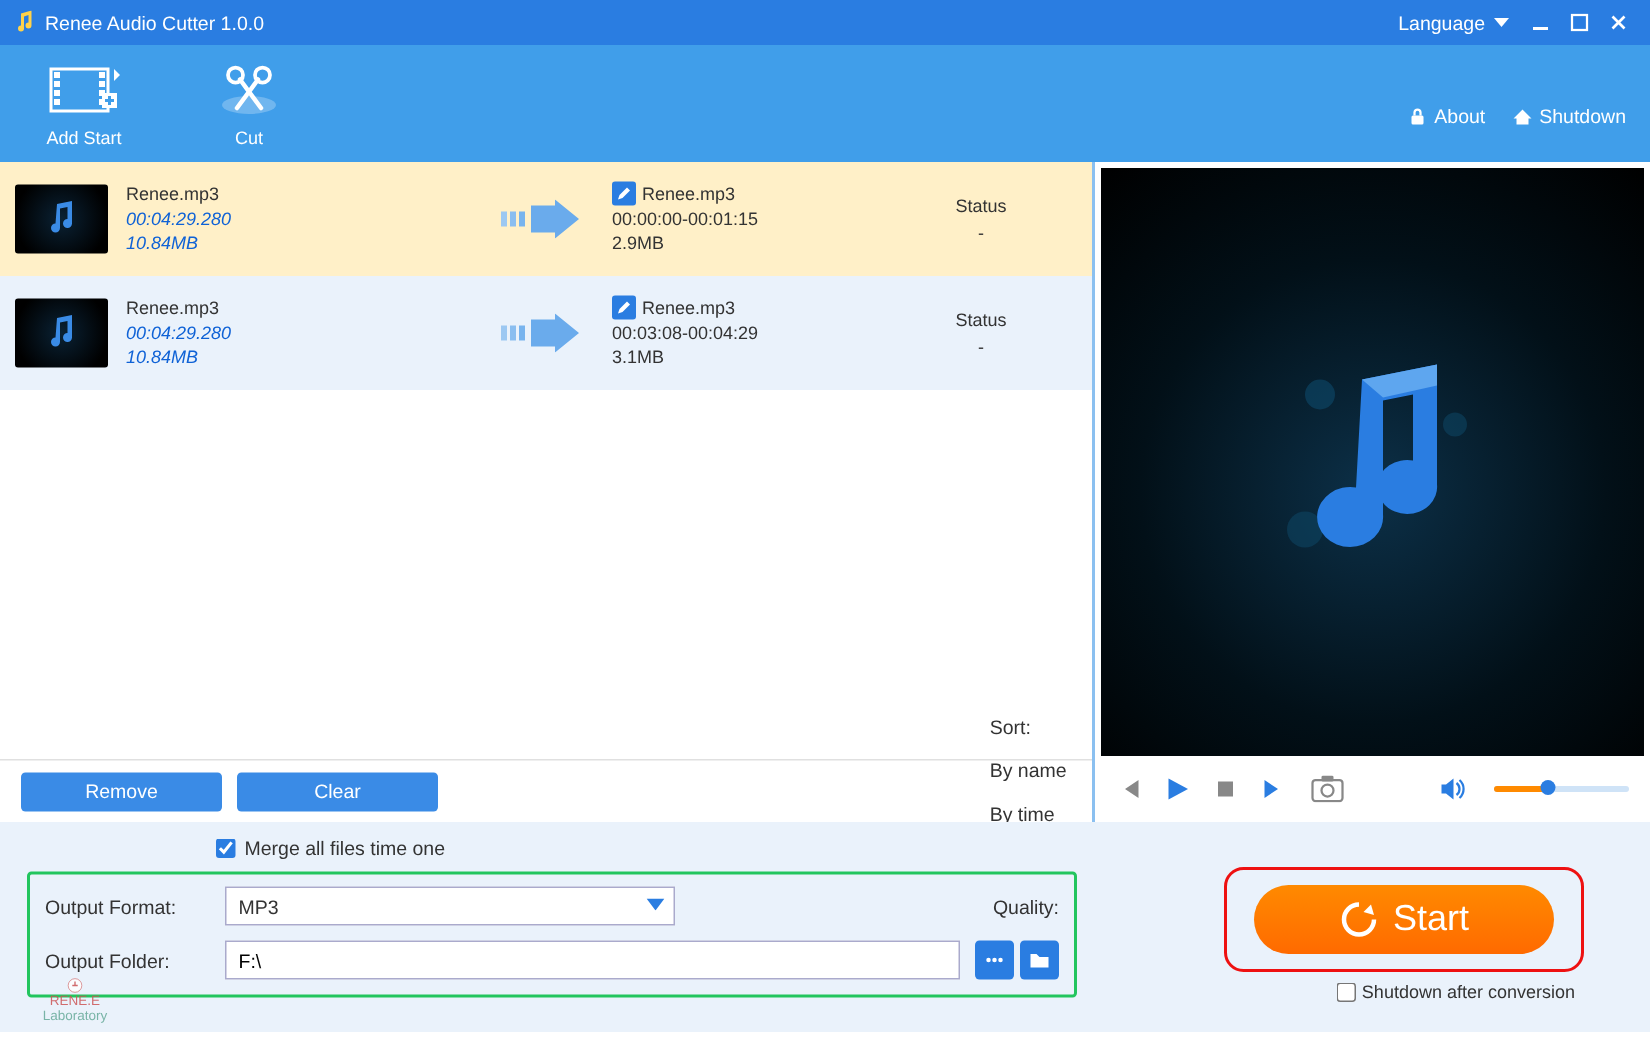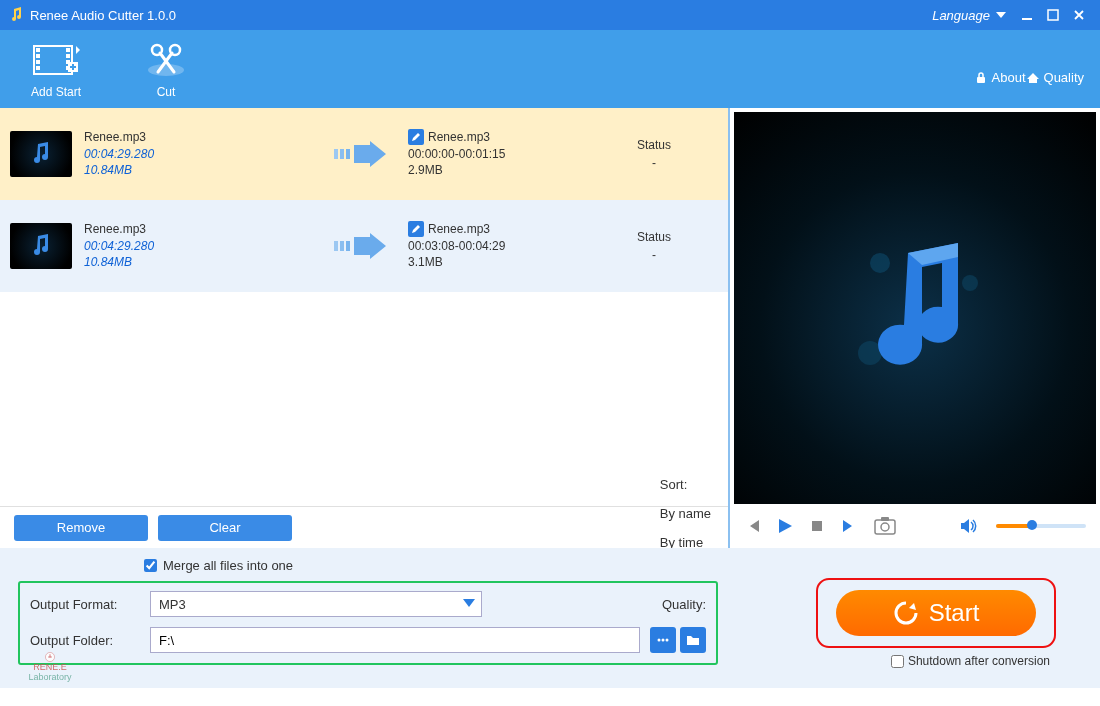--- a/index.html
+++ b/index.html
@@ -2,37 +2,37 @@
 <html><head>
 <meta charset="utf-8">
 <style>
 * { box-sizing: border-box; margin: 0; padding: 0; font-family: "Segoe UI", Arial, sans-serif; }
 body { width: 1100px; height: 706px; background: #fff; overflow: hidden; }
 
 
 .titlebar { height: 30px; background: #2a7de1; display: flex; align-items: center; padding: 15px 8px; color: #fff; font-size: 13px; }
 .titlebar .app-icon { width: 16px; height: 16px; margin-right: 6px; display: inline-block; }
 .titlebar .title { flex: 1; }
-.titlebar .lang { display: flex; align-items: center; gap: 6px; margin-right: 8px; cursor: pointer; font-style: italic; }
+.titlebar .lang { display: flex; align-items: center; gap: 6px; margin-right: 8px; cursor: pointer; }
 .titlebar .winbtn { width: 26px; height: 20px; display: flex; align-items: center; justify-content: center; cursor: pointer; font-size: 14px; }
 
 
 .toolbar { height: 78px; background: #409eea; display: flex; align-items: center; padding: 0 16px; color: #fff; position: relative; }
 .tool { display: flex; flex-direction: column; align-items: center; width: 80px; gap: 4px; cursor: pointer; }
 .tool.cut { width: 80px; margin-left: 30px; }
 .tool .ticon { height: 42px; display: flex; align-items: center; justify-content: center; }
 .tool .tlabel { font-size: 12px; }
-.toolbar .right-links { position: absolute; right: 16px; top: 40px; display: flex; font-size: 13px; justify-content: space-between; }
+.toolbar .right-links { position: absolute; right: 16px; top: 40px; display: flex; gap: 18px; font-size: 13px; justify-content: space-between; }
 .toolbar .right-links a { color: #fff; text-decoration: none; display: flex; align-items: center; gap: 4px; cursor: pointer; }
 
 
 .main { display: flex; height: 440px; }
 .left-pane { flex: 1; display: flex; flex-direction: column; border-right: 2px solid #8bc0f0; }
 .file-list { flex: 1; overflow: auto; }
-.file-row { display: flex; align-items: center; height: 92px; padding: 6px 10px; gap: 12px; }
+.file-row { display: flex; align-items: center; height: 76px; padding: 6px 10px; gap: 12px; }
 .file-row.sel { background: #fff0c8; }
 .file-row.alt { background: #eaf2fb; }
 .thumb { width: 62px; height: 46px; background: radial-gradient(circle at 50% 50%, #0a2235 0%, #000 80%); border-radius: 2px; display: flex; align-items: center; justify-content: center; }
 .src-info { width: 230px; font-size: 12px; color: #0f62d6; line-height: 1.4; }
 .src-info .fname { color: #333; }
 .src-info .dur, .src-info .size { color: #0f62d6; font-style: italic; }
 .arrow { width: 70px; display: flex; align-items: center; justify-content: center; }
 .out-info { width: 170px; font-size: 12px; color: #333; line-height: 1.4; }
 .out-info .out-name { display: flex; align-items: center; gap: 4px; }
 .edit-badge { width: 16px; height: 16px; background: #2a7de1; border-radius: 2px; display: inline-flex; align-items: center; justify-content: center; }
@@ -56,21 +56,21 @@
 
 
 .output-panel { height: 140px; background: #eaf2fb; padding: 10px 18px 6px 18px; position: relative; }
 .merge-row { display: flex; align-items: center; gap: 6px; margin: 0 0 8px 126px; font-size: 13px; color: #333; }
 .merge-row input { accent-color: #2a7de1; }
 .out-box { border: 2px solid #22c55e; border-radius: 3px; width: 700px; padding: 8px 10px 10px 10px; position: relative; }
 .out-row { display: flex; align-items: center; gap: 10px; margin-bottom: 10px; font-size: 13px; color: #333; }
 .out-row:last-child { margin-bottom: 0; }
 .out-label { width: 110px; }
 .combo { height: 26px; border: 1px solid #aac; background: #fff; display: flex; align-items: center; padding: 0 8px; font-size: 13px; position: relative; cursor: pointer; }
-.combo.format { width: 332px; }
+.combo.format { width: 300px; }
 .combo.quality { width: 160px; }
 .combo .caret { position: absolute; right: 6px; top: 7px; }
 .folder-input { flex: 1; height: 26px; border: 1px solid #aac; background: #fff; padding: 0 8px; font-size: 13px; }
 .folder-btns { display: flex; gap: 4px; }
 .sqbtn { width: 26px; height: 26px; background: #2a7de1; border-radius: 3px; display: flex; align-items: center; justify-content: center; cursor: pointer; }
 
 .start-box { position: absolute; right: 44px; top: 30px; width: 240px; height: 70px; border: 2px solid #e11; border-radius: 13px; display: flex; align-items: center; justify-content: center; }
 .start-btn { width: 200px; height: 46px; background: linear-gradient(#ff8a00, #ff6a00); border: none; border-radius: 23px; color: #fff; font-size: 24px; display: flex; align-items: center; justify-content: center; gap: 10px; cursor: pointer; }
 .shutdown-row { position: absolute; right: 50px; top: 106px; font-size: 12px; color: #333; display: flex; align-items: center; gap: 4px; }
 
@@ -148,21 +148,21 @@
       <svg width="14" height="14" viewBox="0 0 14 14">
           <rect x="3" y="6" width="8" height="6" rx="1" fill="#fff"></rect>
           <path d="M5 6 V4 a2 2 0 0 1 4 0 V6" fill="none" stroke="#fff" stroke-width="1.5"></path>
         </svg>
       <span>About</span>
     </a>
     <a>
       <svg width="14" height="14" viewBox="0 0 14 14">
           <path d="M7 2 L13 8 H11 V12 H3 V8 H1 Z" fill="#fff"></path>
         </svg>
-      <span>Quality</span>
+      <span>Shutdown</span>
     </a>
   </div>
 </div>
 
 <div class="main">
   <div class="left-pane">
     <div class="file-list">
 
       <div class="file-row sel">
         <div class="thumb">
@@ -300,21 +300,21 @@
         <div class="fill"></div>
           <div class="knob"></div>
       </div>
     </div>
   </div>
 </div>
 
 <div class="output-panel">
   <div class="merge-row">
     <input type="checkbox" checked="" style="">
-    <span>Merge all files into one</span>
+    <span>Merge all files time one</span>
   </div>
 
   <div class="out-box">
     <div class="out-row">
       <span class="out-label">Output Format:</span>
       <div class="combo format">
         <span>MP3</span>
         <svg class="caret" width="12" height="8" viewBox="0 0 12 8">
             <path d="M0 0 L6 8 L12 0 Z" fill="#2a7de1"></path>
           </svg>

